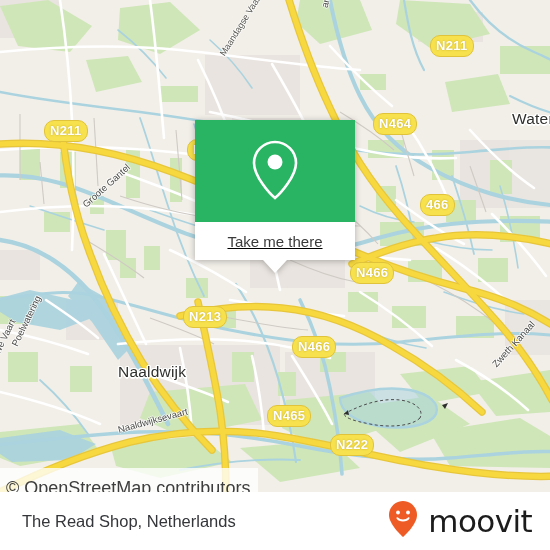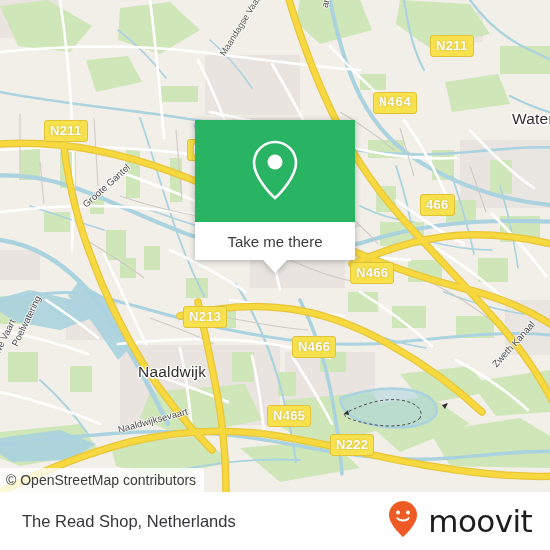--- a/index.html
+++ b/index.html
@@ -71,40 +71,41 @@
     text-shadow:
       1px 0 0 rgba(255,255,255,.9), -1px 0 0 rgba(255,255,255,.9),
       0 1px 0 rgba(255,255,255,.9), 0 -1px 0 rgba(255,255,255,.9);
   }
 
   
   .shield {
     position: absolute;
     background: #f7e14c;
     border: 1.5px solid #e0c33a;
-    border-radius: 3px;
+    border-radius: 10px;
     color: #ffffff;
     font-size: 13px;
     font-weight: 700;
     line-height: 1;
     padding: 3px 5px 4px 5px;
     letter-spacing: .3px;
     text-shadow: 0 0 2px rgba(120,100,20,.45);
     box-sizing: border-box;
     white-space: nowrap;
   }
 
   
   #popup {
     position: absolute;
     left: 195px;
     top: 120px;
     width: 160px;
     z-index: 40;
     filter: drop-shadow(0 1px 3px rgba(0,0,0,.28));
+    text-decoration: underline;
   }
   #popup-image {
     height: 102px;
     background: #28b463;
     display: flex;
     align-items: center;
     justify-content: center;
   }
   #popup-footer {
     height: 38px;
@@ -130,23 +131,23 @@
   }
 
   
   #attribution {
     position: absolute;
     left: 0;
     top: 468px;
     height: 24px;
     display: flex;
     align-items: center;
-    padding: 0 8px 0 6px;
+    padding: 8px 8px 0 6px;
     background: rgba(255,255,255,.78);
-    font-size: 14px;
+    font-size: 18px;
     color: #3d3d3d;
     z-index: 30;
     font-family: "Liberation Sans", sans-serif;
   }
 
   
   #footer {
     position: absolute;
     left: 0;
     top: 492px;
@@ -378,30 +379,30 @@
           <path d="M420,418 C412,426 390,428 370,424 C354,421 345,418 344,414"></path>
         </g>
         <path d="M344,414 l4,-4 l1,5 z" fill="#2e2e2e"></path>
         <path d="M448,403 l-6,2 l3,4 z" fill="#2e2e2e"></path>
 
       </g>
     </svg>
 
     <div class="shield" style="left:44px;  top:120px;">N211</div>
     <div class="shield" style="left:430px; top:35px;">N211</div>
-    <div class="shield" style="left:373px; top:92px;font-family:Liberation Mono, monospace;">N464</div>
+    <div class="shield" style="left:373px; top:113px;">N464</div>
     <div class="shield" style="left:420px; top:194px;">466</div>
     <div class="shield" style="left:350px; top:262px;">N466</div>
     <div class="shield" style="left:292px; top:336px;">N466</div>
     <div class="shield" style="left:183px; top:306px;">N213</div>
     <div class="shield" style="left:235px; top:405px;margin-left:32px;">N465</div>
     <div class="shield" style="left:330px; top:434px;">N222</div>
     <div class="shield" style="left:187px; top:139px;">N2</div>
 
-    <div class="maplabel label-city" style="left:118px; top:363px;margin-left:20px;">Naaldwijk</div>
+    <div class="maplabel label-city" style="left:118px; top:363px;">Naaldwijk</div>
     <div class="maplabel label-city" style="left:512px; top:110px;">Water</div>
 
     <div class="maplabel label-water" style="left:84px; top:200px; transform:rotate(-42deg); transform-origin:0 50%;">Groote Gantel</div>
     <div class="maplabel label-water" style="left:118px; top:424px; transform:rotate(-15deg); transform-origin:0 50%;">Naaldwijksevaart</div>
     <div class="maplabel label-water" style="left:14px; top:340px; transform:rotate(-64deg); transform-origin:0 50%;">Poelwatering</div>
     <div class="maplabel label-water" style="left:-6px; top:352px; transform:rotate(-64deg); transform-origin:0 50%;">uwe Vaart</div>
     <div class="maplabel label-water" style="left:494px; top:360px; transform:rotate(-48deg); transform-origin:0 50%;">Zweth Kanaal</div>
     <div class="maplabel label-water" style="left:324px; top:2px; transform:rotate(-76deg); transform-origin:0 50%;">amnetjes</div>
     <div class="maplabel label-street" style="left:222px; top:50px; transform:rotate(-58deg); transform-origin:0 50%;">Maandagse Vaart</div>
 

